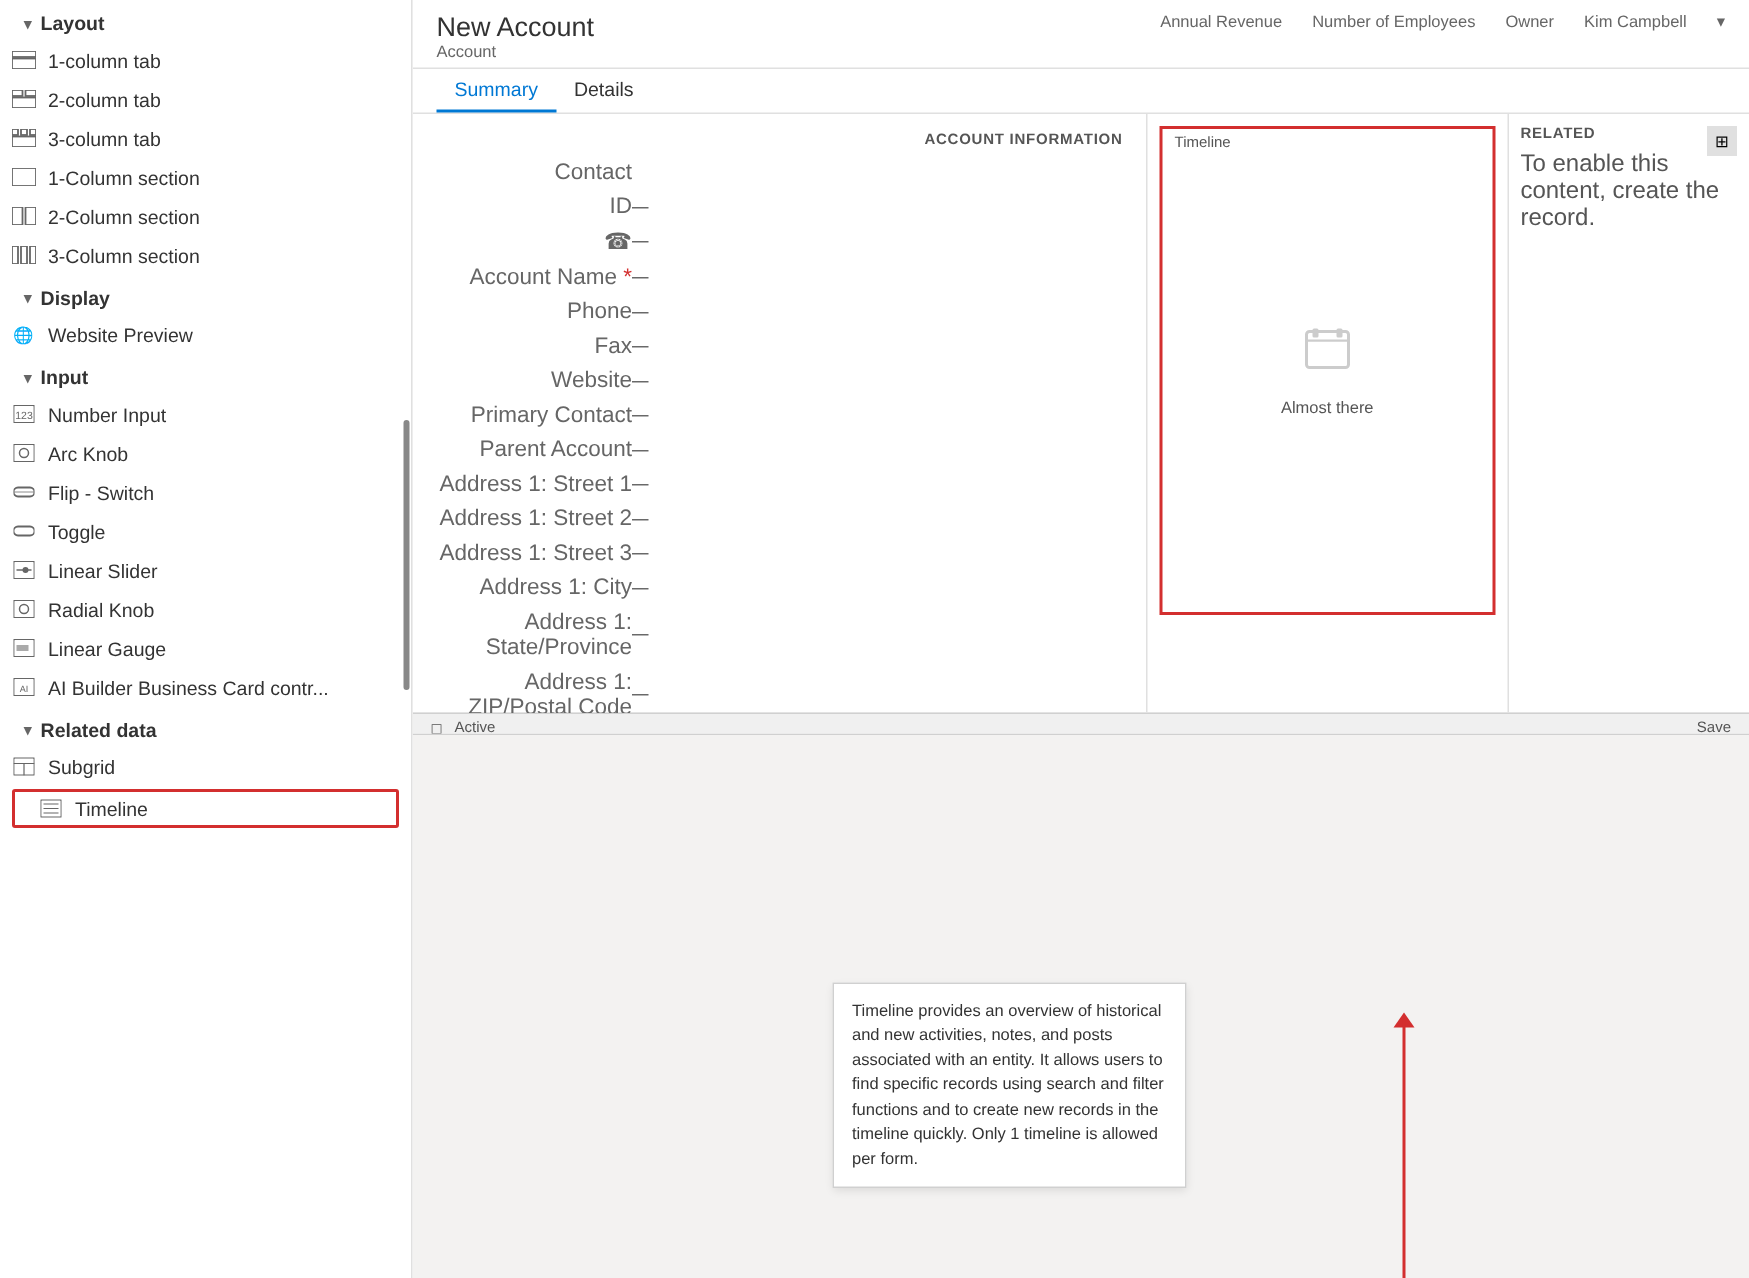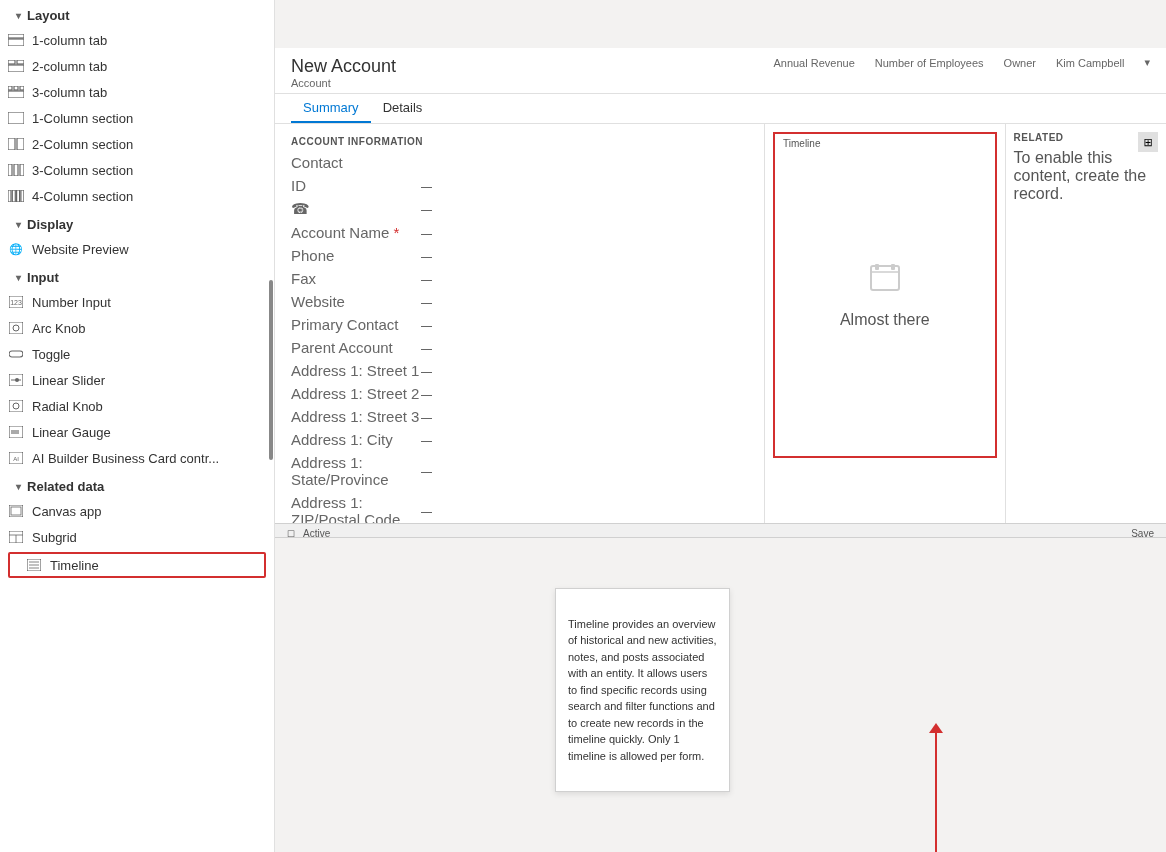--- a/index.html
+++ b/index.html
@@ -55,21 +55,20 @@
       color: #666;
       font-size: 11px;
     }
 
     
     .main-area {
       flex: 1;
       display: flex;
       flex-direction: column;
       overflow: hidden;
-      margin-top: 48px;
     }
 
     
     .form-preview {
       background: #fff;
       border-bottom: 1px solid #d0d0d0;
       padding: 0;
       height: 490px;
       min-height: 490px;
       overflow: hidden;
@@ -111,20 +110,21 @@
       display: flex;
       height: calc(100% - 90px);
       overflow: hidden;
     }
 
     .form-left {
       width: 55%;
       border-right: 1px solid #e0e0e0;
       overflow-y: auto;
       padding: 8px 0;
+      text-align: right;
     }
 
     .form-section-title {
       font-size: 10px;
       font-weight: 600;
       color: #555;
       padding: 4px 16px;
       letter-spacing: 0.5px;
       text-transform: uppercase;
     }
@@ -169,21 +169,21 @@
       left: 8px;
       font-size: 10px;
       color: #555;
     }
     .timeline-icon {
       font-size: 28px;
       color: #ccc;
       margin-bottom: 8px;
     }
     .timeline-almost {
-      font-size: 16px;
+      font-size: 11px;
       color: #555;
     }
 
     .form-right {
       flex: 1;
       padding: 8px;
     }
     .related-title {
       font-size: 10px;
       font-weight: 600;
@@ -226,24 +226,24 @@
       background: #f3f2f1;
       position: relative;
       overflow: hidden;
     }
 
     
     .tooltip-box {
       position: absolute;
       left: 280px;
       bottom: 60px;
-      width: 175px;
+      width: 236px;
       background: #fff;
       border: 1px solid #d0d0d0;
-      padding: 27px 12px;
+      padding: 10px 12px;
       font-size: 11px;
       color: #333;
       line-height: 1.5;
       box-shadow: 0 2px 6px rgba(0,0,0,0.1);
       z-index: 10;
     }
 
     
     .arrow-line {
       position: absolute;
@@ -348,31 +348,20 @@
   <div class="sidebar-item">
     <span class="item-icon">
       <svg width="16" height="12" viewBox="0 0 16 12">
           <rect x="0" y="0" width="4" height="12" fill="none" stroke="#666" stroke-width="1.2"></rect>
           <rect x="6" y="0" width="4" height="12" fill="none" stroke="#666" stroke-width="1.2"></rect>
           <rect x="12" y="0" width="4" height="12" fill="none" stroke="#666" stroke-width="1.2"></rect>
         </svg>
     </span>
     <span>3-Column section</span>
   </div>
-  <div class="sidebar-item">
-    <span class="item-icon">
-      <svg width="16" height="12" viewBox="0 0 16 12">
-          <rect x="0" y="0" width="3" height="12" fill="none" stroke="#666" stroke-width="1.2"></rect>
-          <rect x="4.3" y="0" width="3" height="12" fill="none" stroke="#666" stroke-width="1.2"></rect>
-          <rect x="8.6" y="0" width="3" height="12" fill="none" stroke="#666" stroke-width="1.2"></rect>
-          <rect x="12.9" y="0" width="3" height="12" fill="none" stroke="#666" stroke-width="1.2"></rect>
-        </svg>
-    </span>
-    <span>4-Column section</span>
-  </div>
 
   <div class="sidebar-section-header">
     <span class="chevron">▾</span>
     <span>Display</span>
   </div>
   <div class="sidebar-item">
     <span class="item-icon">🌐</span>
     <span>Website Preview</span>
   </div>
 
@@ -395,20 +384,29 @@
           <rect x="0" y="0" width="14" height="12" rx="1" fill="none" stroke="#666" stroke-width="1.2"></rect>
           <circle cx="7" cy="6" r="3" fill="none" stroke="#666" stroke-width="1"></circle>
         </svg>
     </span>
     <span>Arc Knob</span>
   </div>
   <div class="sidebar-item">
     <span class="item-icon">
       <svg width="14" height="12" viewBox="0 0 14 12">
           <rect x="0" y="3" width="14" height="6" rx="3" fill="none" stroke="#666" stroke-width="1.2"></rect>
+          <line x1="0" y1="6" x2="14" y2="6" stroke="#666" stroke-width="0.5"></line>
+        </svg>
+    </span>
+    <span>Flip - Switch</span>
+  </div>
+  <div class="sidebar-item">
+    <span class="item-icon">
+      <svg width="14" height="12" viewBox="0 0 14 12">
+          <rect x="0" y="3" width="14" height="6" rx="3" fill="none" stroke="#666" stroke-width="1.2"></rect>
         </svg>
     </span>
     <span>Toggle</span>
   </div>
   <div class="sidebar-item">
     <span class="item-icon">
       <svg width="14" height="12" viewBox="0 0 14 12">
           <rect x="0" y="0" width="14" height="12" rx="1" fill="none" stroke="#666" stroke-width="1.2"></rect>
           <line x1="2" y1="6" x2="12" y2="6" stroke="#666" stroke-width="1"></line>
           <circle cx="8" cy="6" r="2" fill="#666"></circle>
@@ -440,29 +438,20 @@
           <rect x="0" y="0" width="14" height="12" rx="1" fill="none" stroke="#666" stroke-width="1.2"></rect>
           <text x="7" y="9" text-anchor="middle" font-size="6" fill="#666">AI</text>
         </svg>
     </span>
     <span>AI Builder Business Card contr...</span>
   </div>
 
   <div class="sidebar-section-header">
     <span class="chevron">▾</span>
     <span>Related data</span>
-  </div>
-  <div class="sidebar-item">
-    <span class="item-icon">
-      <svg width="14" height="12" viewBox="0 0 14 12">
-          <rect x="0" y="0" width="14" height="12" rx="1" fill="none" stroke="#666" stroke-width="1.2"></rect>
-          <rect x="2" y="2" width="10" height="8" fill="none" stroke="#666" stroke-width="0.8"></rect>
-        </svg>
-    </span>
-    <span>Canvas app</span>
   </div>
   <div class="sidebar-item">
     <span class="item-icon">
       <svg width="14" height="12" viewBox="0 0 14 12">
           <rect x="0" y="0" width="14" height="12" rx="1" fill="none" stroke="#666" stroke-width="1.2"></rect>
           <line x1="0" y1="4" x2="14" y2="4" stroke="#666" stroke-width="0.8"></line>
           <line x1="7" y1="4" x2="7" y2="12" stroke="#666" stroke-width="0.8"></line>
         </svg>
     </span>
     <span>Subgrid</span>

